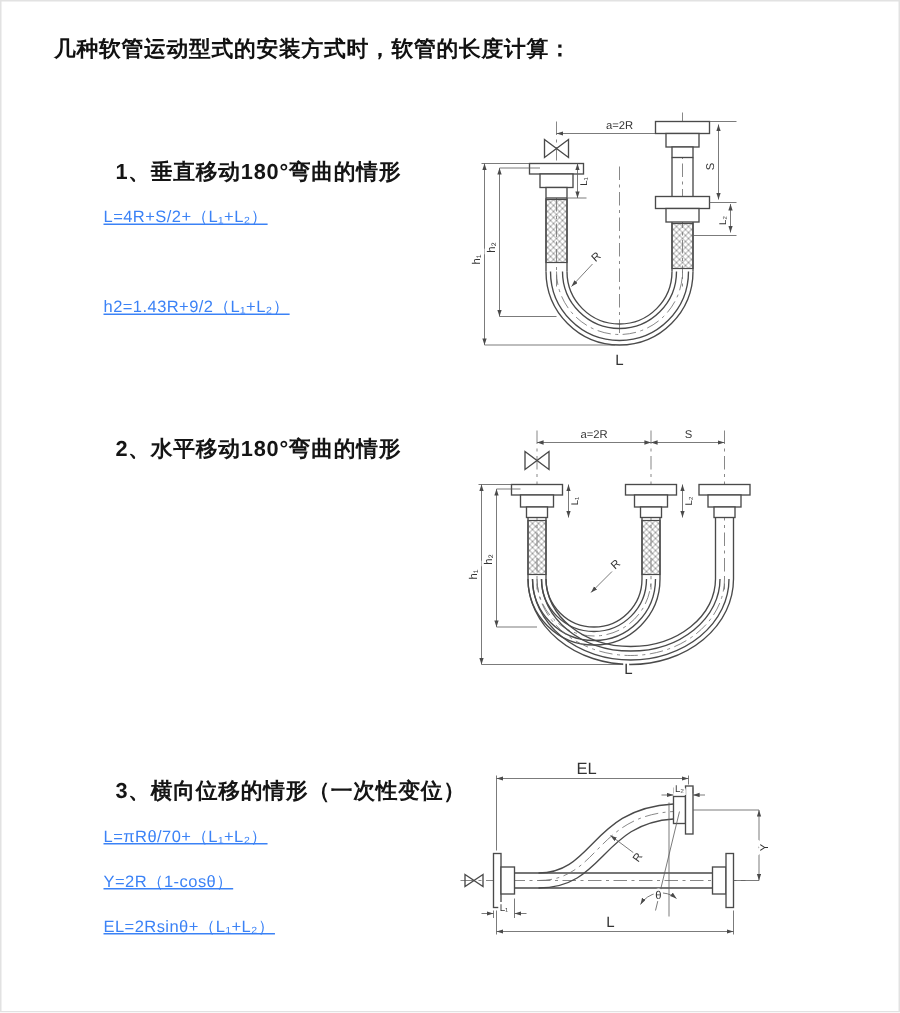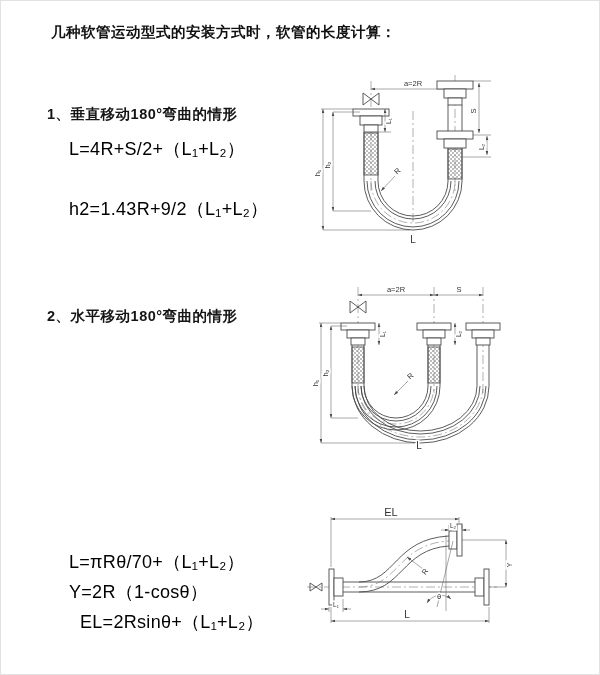--- a/index.html
+++ b/index.html
@@ -1,23 +1,23 @@
 <!DOCTYPE html>
 <html><head>
 <meta charset="utf-8">
 <style>
   html,body{margin:0;padding:0;background:#fff;}
   .page{
     position:relative;width:600px;height:675px;background:#ffffff;
     font-family:"Liberation Sans","DejaVu Sans",sans-serif;color:#1a1a1a;
     border:1px solid #e2e2e2;box-sizing:border-box;overflow:hidden;
   }
-  .title{position:absolute;left:35px;top:22px;font-size:14.5px;font-weight:bold;color:#111;letter-spacing:.5px;margin-left:15px;}
-  .heading{position:absolute;font-size:14.5px;font-weight:bold;color:#151515;letter-spacing:.5px;}
-  .formula{position:absolute;font-size:18px;color:#000000;letter-spacing:.3px;}
+  .title{position:absolute;left:35px;top:22px;font-size:14.5px;font-weight:bold;color:#111;letter-spacing:.5px;}
+  .heading{position:absolute;font-size:14.5px;font-weight:bold;color:#151515;letter-spacing:.5px;margin-left:30px;}
+  .formula{position:absolute;font-size:11px;color:#3b82f6;letter-spacing:.3px;text-decoration:underline;}
   svg{position:absolute;overflow:visible;}
   svg text{font-family:"Liberation Sans","DejaVu Sans",sans-serif;fill:#333;}
   .ln{stroke:#4a4a4a;stroke-width:.9;fill:none;}
   .thin{stroke:#5f5f5f;stroke-width:.55;fill:none;}
   .cl{stroke:#6e6e6e;stroke-width:.55;fill:none;stroke-dasharray:9 3 2 3;}
   .fl{fill:#ffffff;stroke:#4a4a4a;stroke-width:.9;}
   .dimtxt{font-size:7.5px;}
   .smalltxt{font-size:6.5px;}
   .bigtxt{font-size:10px;}
   .wbg{paint-order:stroke;stroke:#ffffff;stroke-width:3px;}
@@ -26,25 +26,26 @@
 <body>
 
 <div class="page">
 
   <div class="title">几种软管运动型式的安装方式时，软管的长度计算：</div>
 
   <div class="heading" style="left:46px;top:104px">1、垂直移动180°弯曲的情形</div>
   <div class="formula" style="left:68px;top:136px">L=4R+S/2+（L₁+L₂）</div>
   <div class="formula" style="left:68px;top:196px">h2=1.43R+9/2（L₁+L₂）</div>
 
-  <div class="heading" style="left:46px;top:306px">2、水平移动180°弯曲的情形</div>
-
+  <div class="heading" style="left:46px;top:289px">2、水平移动180°弯曲的情形</div>
+
+  <div class="heading" style="left:46px;top:517px">3、横向位移的情形（一次性变位）</div>
   <div class="formula" style="left:68px;top:549px">L=πRθ/70+（L₁+L₂）</div>
   <div class="formula" style="left:68px;top:579px">Y=2R（1-cosθ）</div>
-  <div class="formula" style="left:79px;top:609px">EL=2Rsinθ+（L₁+L₂）</div>
+  <div class="formula" style="left:68px;top:609px">EL=2Rsinθ+（L₁+L₂）</div>
 
   <svg style="left:312px;top:72px" width="230" height="190" viewBox="0 0 230 190">
     <defs>
       <pattern id="h1p" width="4" height="4" patternUnits="userSpaceOnUse">
         <path d="M0,4 L4,0 M0,0 L4,4" stroke="#7a7a7a" stroke-width="0.5"></path>
       </pattern>
       <marker id="a1" markerWidth="9" markerHeight="7" refX="8" refY="2.6" orient="auto-start-reverse">
         <path d="M0,0 L8,2.6 L0,5.2 z" fill="#4a4a4a"></path>
       </marker>
     </defs>

